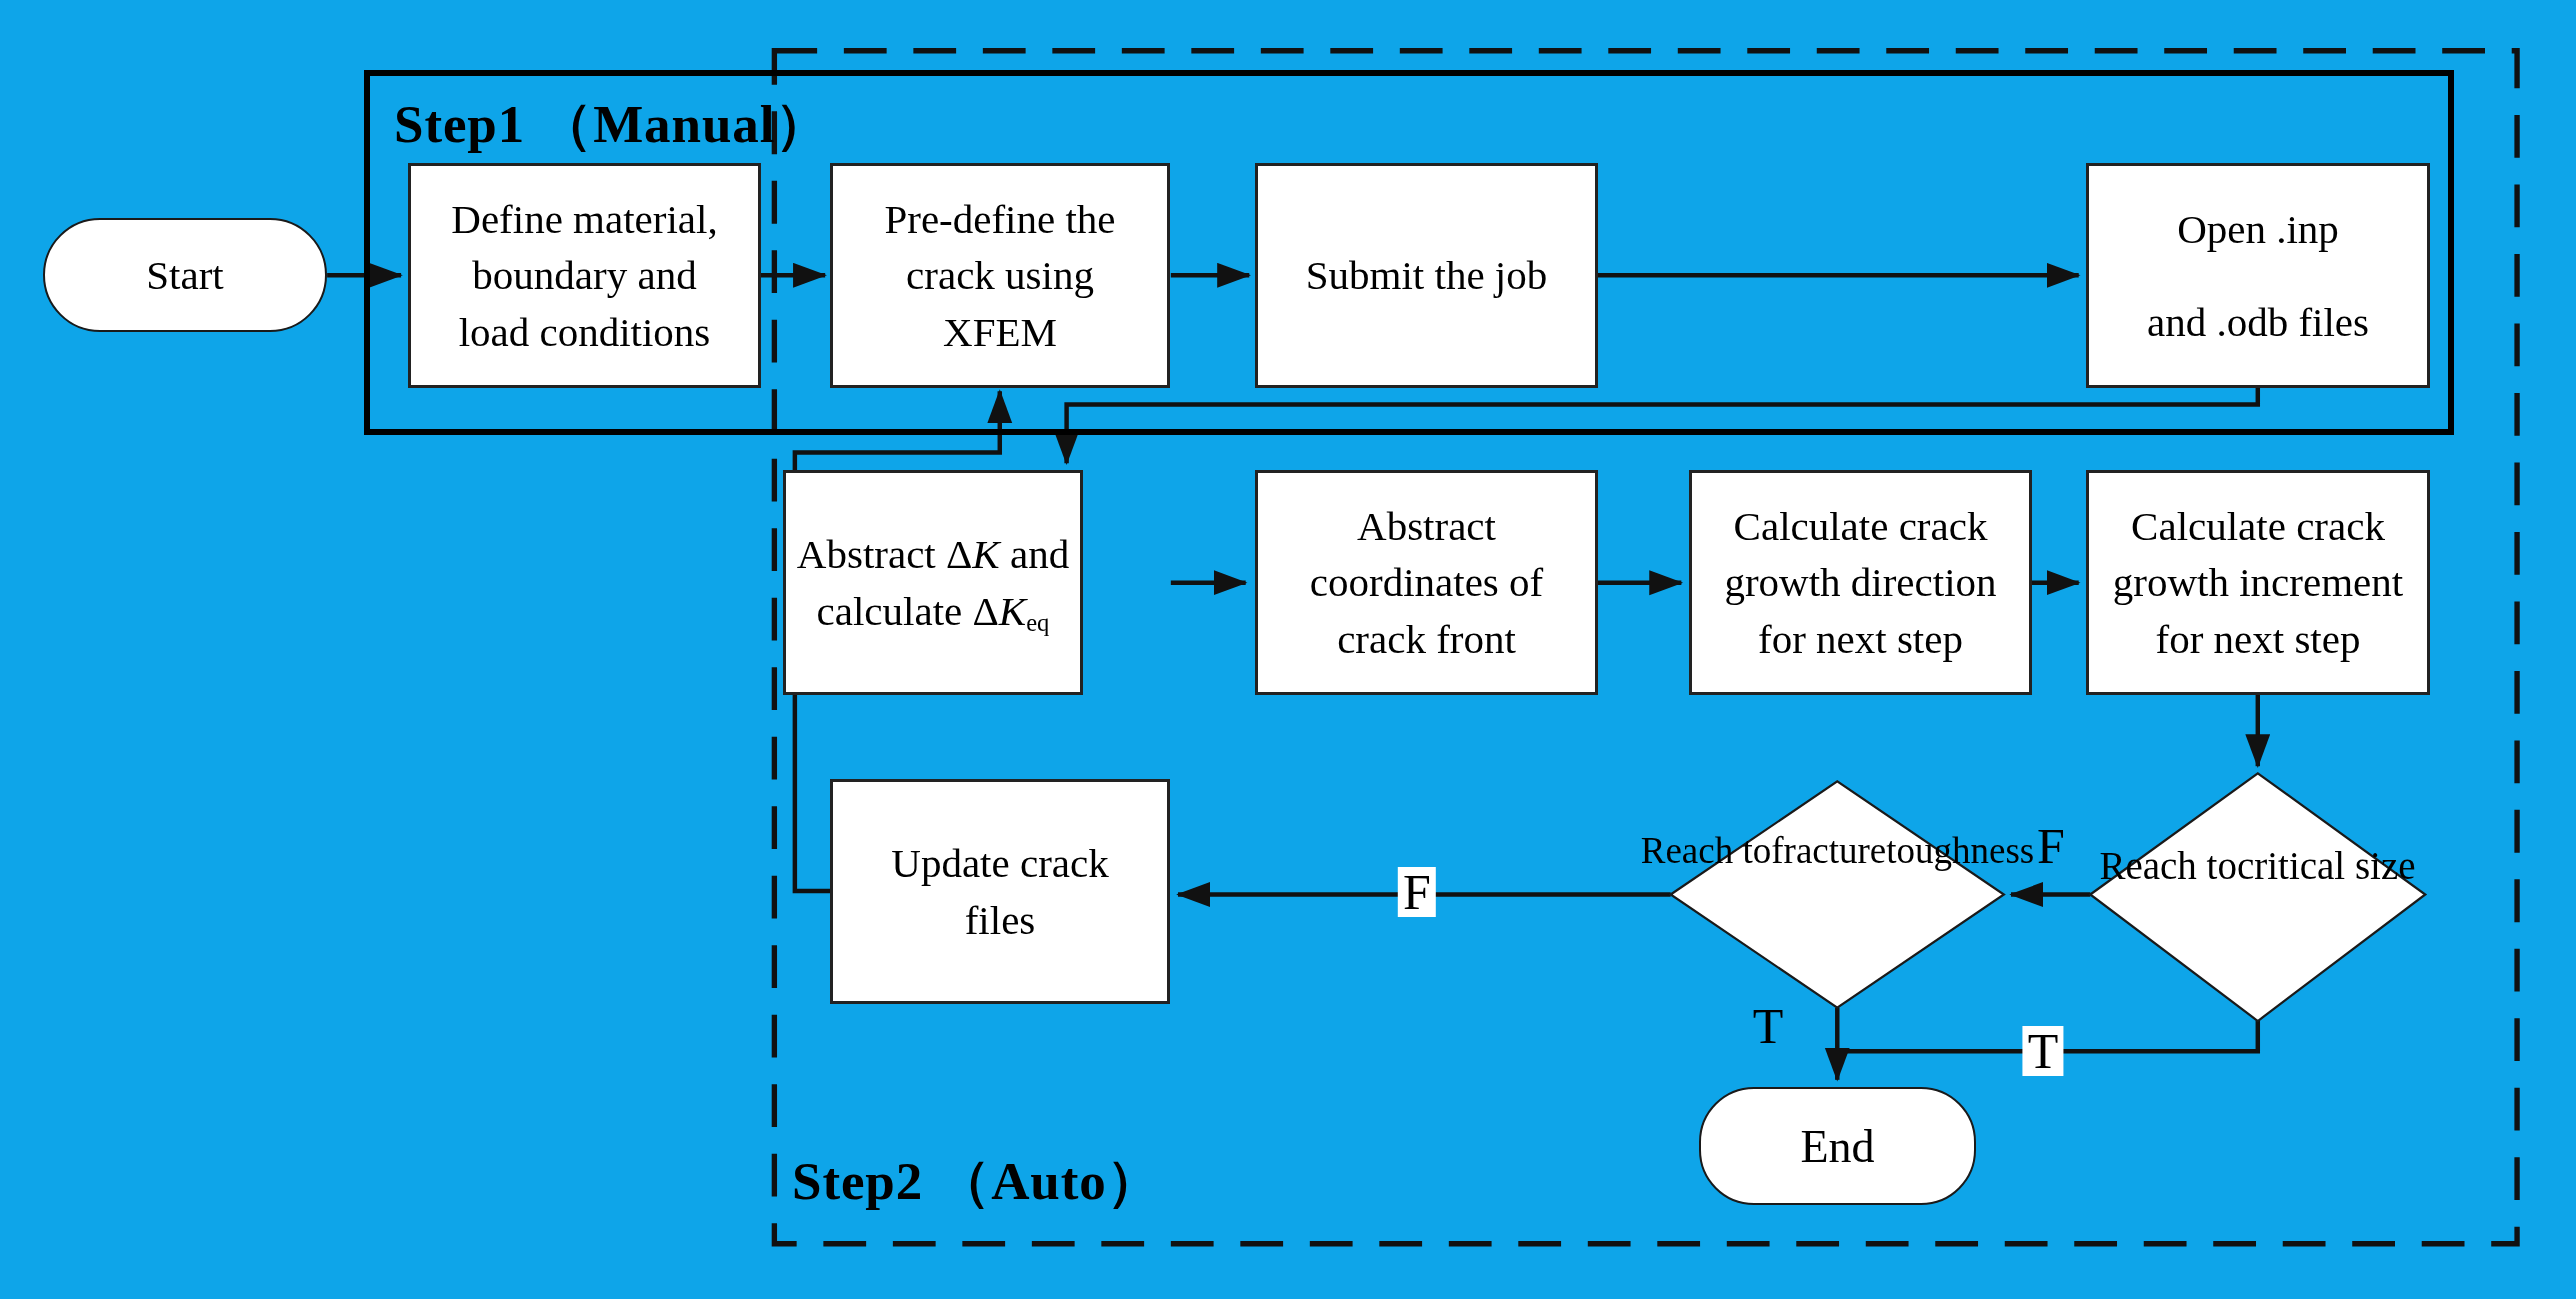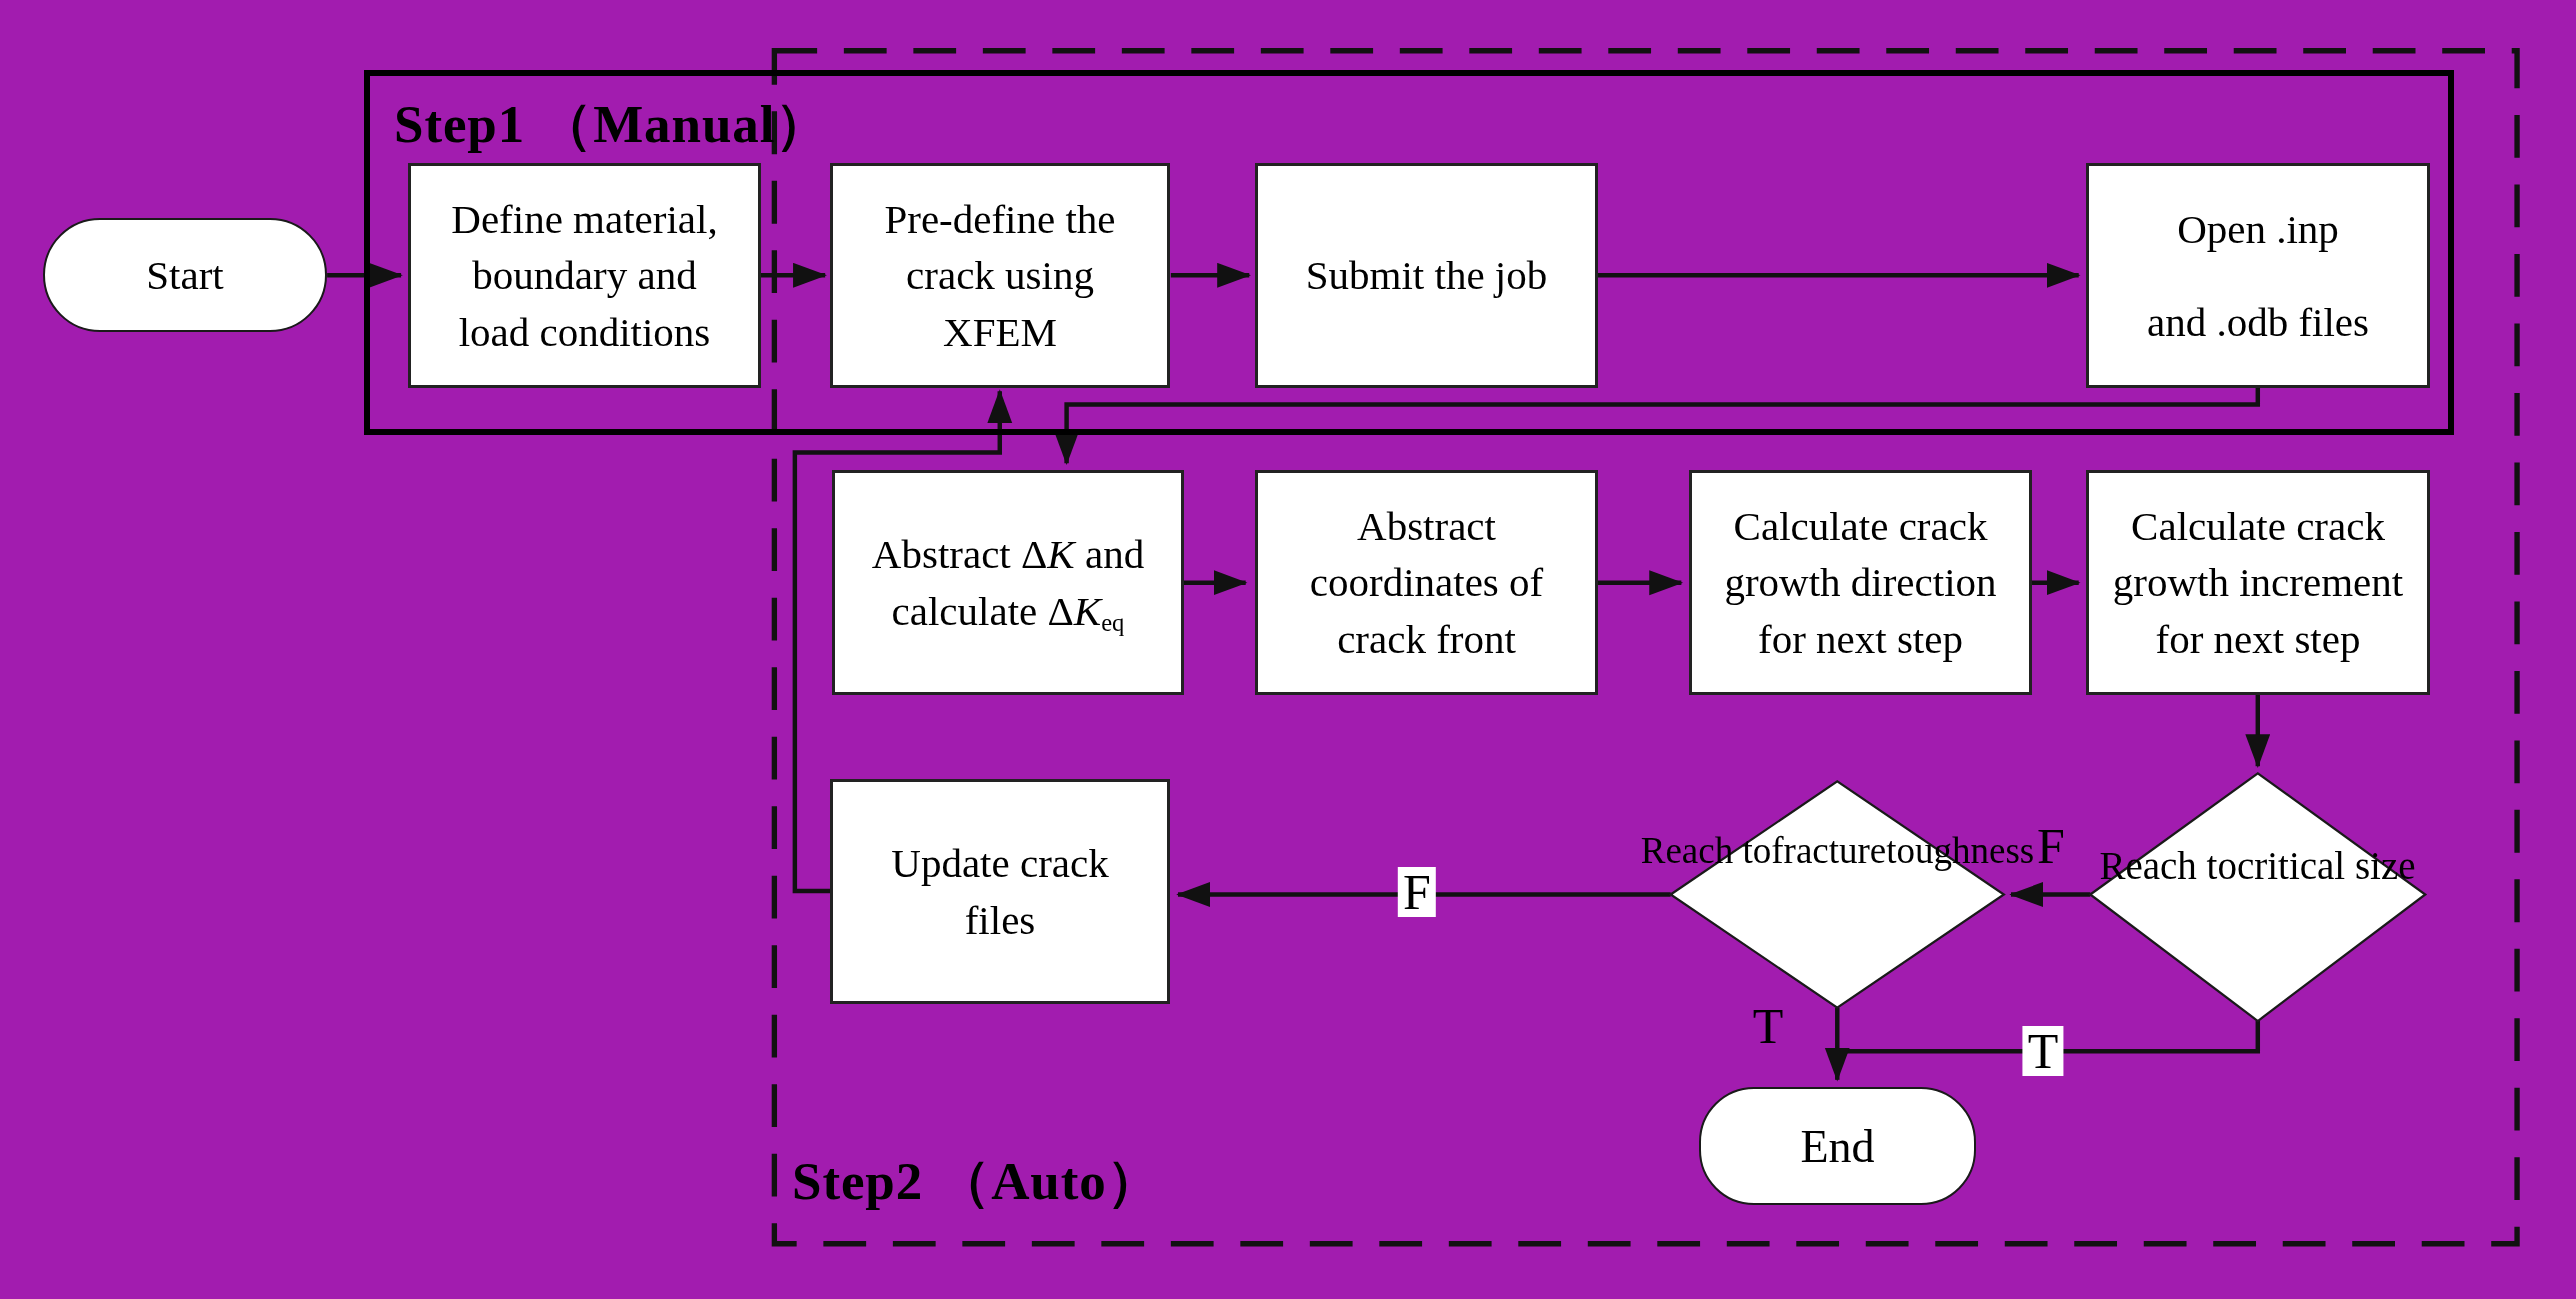--- a/index.html
+++ b/index.html
@@ -1,19 +1,19 @@
 <!DOCTYPE html>
 <html style="font-size:14.3px"><head>
 <meta charset="utf-8">
 <style>
   html,body{margin:0;padding:0;background:#ffffff;}
   .canvas{
     position:relative;
     width:2576px;height:1299px;
-    background:#a21caf;
+    background:#0ea5e9;
     font-family:"Liberation Serif","DejaVu Serif",serif;
     color:#000;
     overflow:hidden;
   }
   svg.wires{position:absolute;left:0;top:0;width:2576px;height:1299px;}
   .region-step1{
     position:absolute;left:364px;top:70px;width:2090px;height:365px;
     border:6.2px solid #000;background:transparent;box-sizing:border-box;
   }
   .group-title{
@@ -106,21 +106,21 @@
 
   <div class="node" style="left:1255px;top:163px;width:343px;height:225px;">
     <span class="nowrap">Submit the job</span>
   </div>
 
   <div class="node" style="left:2086px;top:163px;width:344px;height:225px;gap:36px;">
     <span class="nowrap">Open .inp</span>
     <span class="nowrap">and .odb files</span>
   </div>
 
-  <div class="node" style="left:832px;top:470px;width:352px;height:225px;text-align:right;">
+  <div class="node" style="left:783px;top:470px;width:300px;height:225px;text-align:right;">
     <span class="nowrap"><span>Abstract Δ</span><span class="ital">K</span><span> and</span></span>
     <span class="nowrap"><span>calculate Δ</span><span class="ital">K</span><span class="sub">eq</span></span>
   </div>
 
   <div class="node" style="left:1255px;top:470px;width:343px;height:225px;">
     <span class="nowrap">Abstract</span>
     <span class="nowrap">coordinates of</span>
     <span class="nowrap">crack front</span>
   </div>
 

